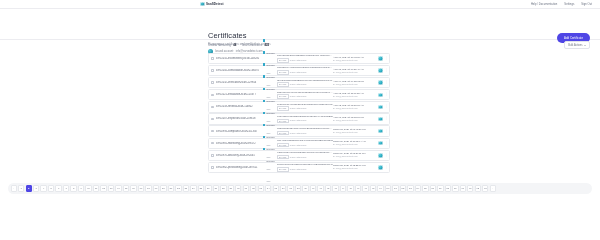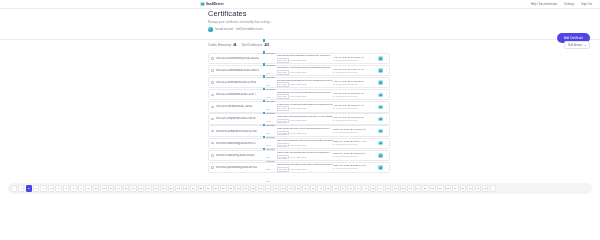--- a/index.html
+++ b/index.html
@@ -38,21 +38,21 @@
   }
   .nav-link { font-size: 2.7px; color: #6a7180; letter-spacing: 0.03px; }
 
   
   .page-header {
     position: relative;
     padding: 5px 0 4px 0;
     border-bottom: 1px solid #ececf0;
     min-height: 31px;
   }
-  .header-inner { position: absolute; left: 208px; top: 0; }
+  .header-inner { position: absolute; left: 208px; top: 22px; }
   .page-title {
     font-size: 7.5px; color: #2b3040; font-weight: normal; letter-spacing: 0.1px;
   }
   .page-sub {
     font-size: 2.8px; color: #8b919e; margin-top: 2.2px; letter-spacing: 0.02px;
   }
   .account-row {
     display: flex; align-items: center; gap: 2px; margin-top: 3.2px;
   }
   .account-avatar {

